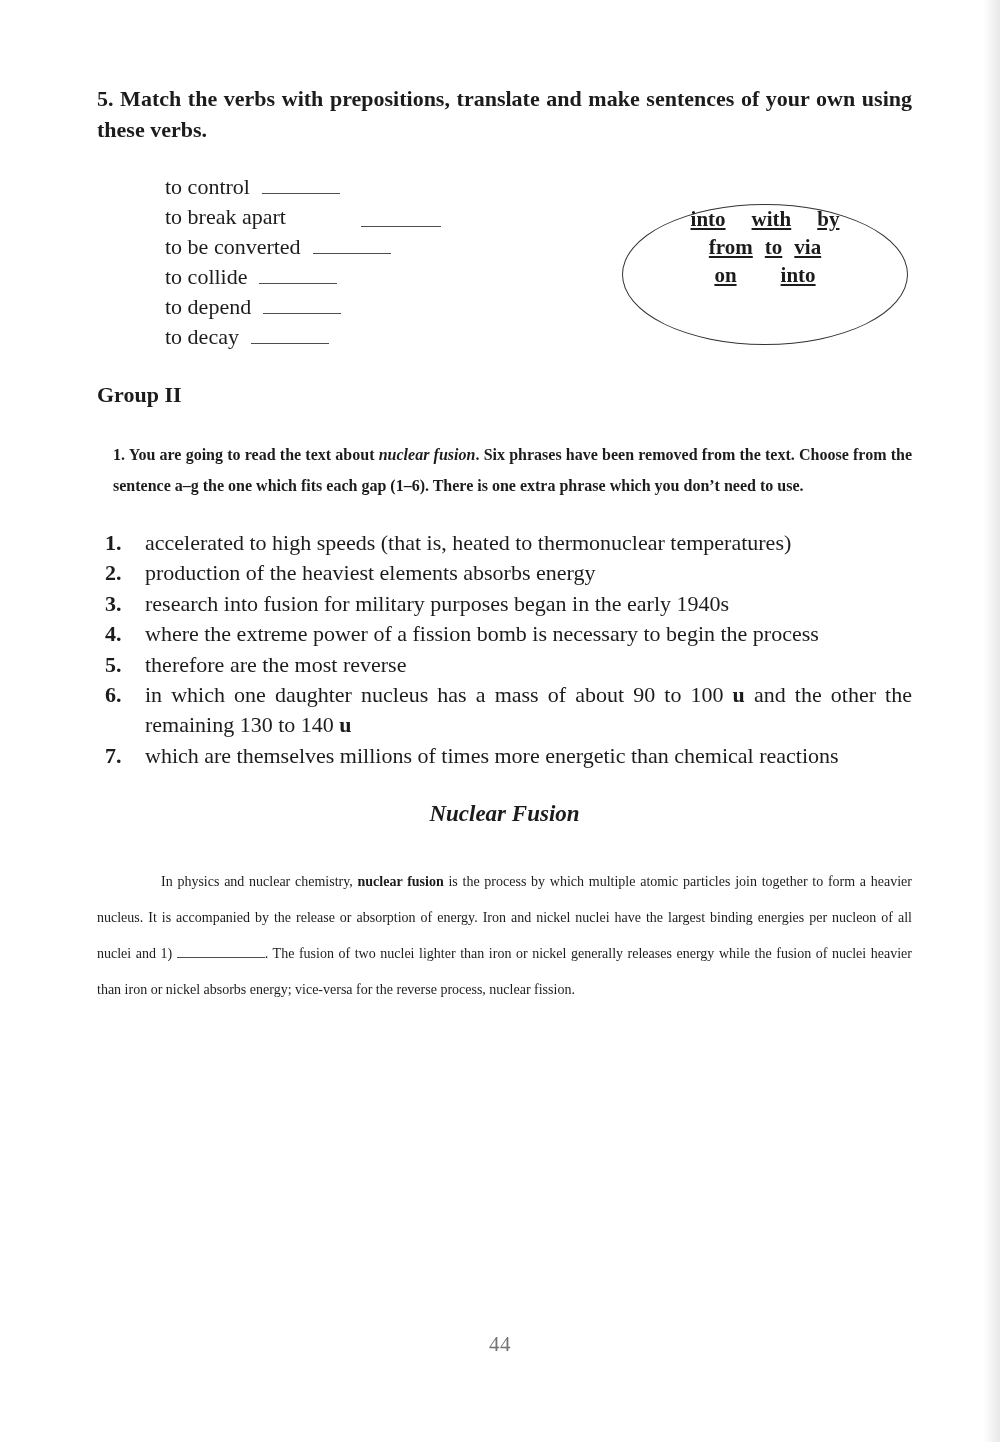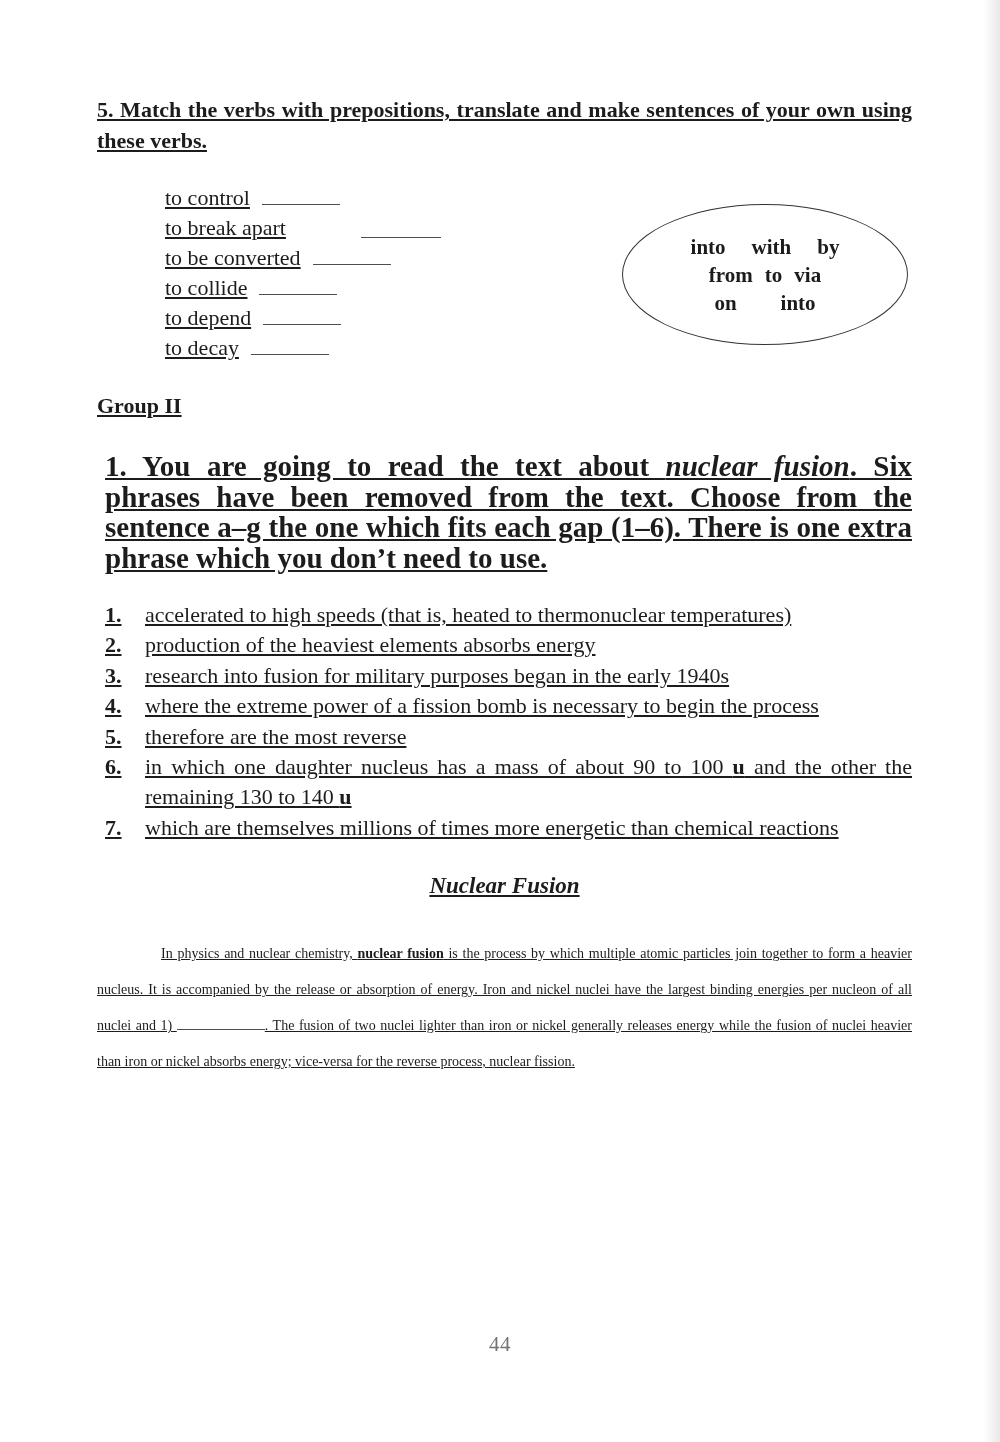--- a/index.html
+++ b/index.html
@@ -28,23 +28,22 @@
     top: 0;
     right: 0;
     width: 16px;
     height: 100%;
     background: linear-gradient(to right, rgba(255,255,255,0), rgba(110,110,110,0.16));
     pointer-events: none;
   }
   .content {
     position: absolute;
     left: 97px;
-    top: 11px;
+    top: 0;
     width: 815px;
-    text-decoration: underline;
   }
   .b { font-weight: bold; }
   .i { font-style: italic; }
 
   .ex5-heading {
     margin: 83px 0 0 0;
     font-size: 22px;
     line-height: 31px;
     font-weight: bold;
     text-align: justify;
@@ -80,40 +79,40 @@
     position: absolute;
     left: 622px;
     top: 204px;
     width: 286px;
     height: 141px;
     border: 1.5px solid #333333;
     border-radius: 50%;
     box-sizing: border-box;
     display: flex;
     flex-direction: column;
-    justify-content: center;
     align-items: center;
     font-weight: bold;
     font-size: 21px;
+    text-decoration: underline;
   }
   .oval-row { display: flex; line-height: 28px; }
   .oval-row.r1 { gap: 26px; }
   .oval-row.r2 { gap: 12px; }
   .oval-row.r3 { gap: 44px; }
 
   .group-heading {
     margin: 30px 0 0 0;
     font-size: 22px;
     font-weight: bold;
     line-height: 26px;
   }
 
   .ex1-intro {
-    margin: 32px 0 0 8px;
-    font-size: 29px;
+    margin: 32px 0 0 16px;
+    font-size: 16px;
     line-height: 30.5px;
     text-align: justify;
   }
 
   .phrases {
     margin: 27px 0 0 8px;
   }
   .phrase-row {
     display: flex;
     font-size: 22px;

